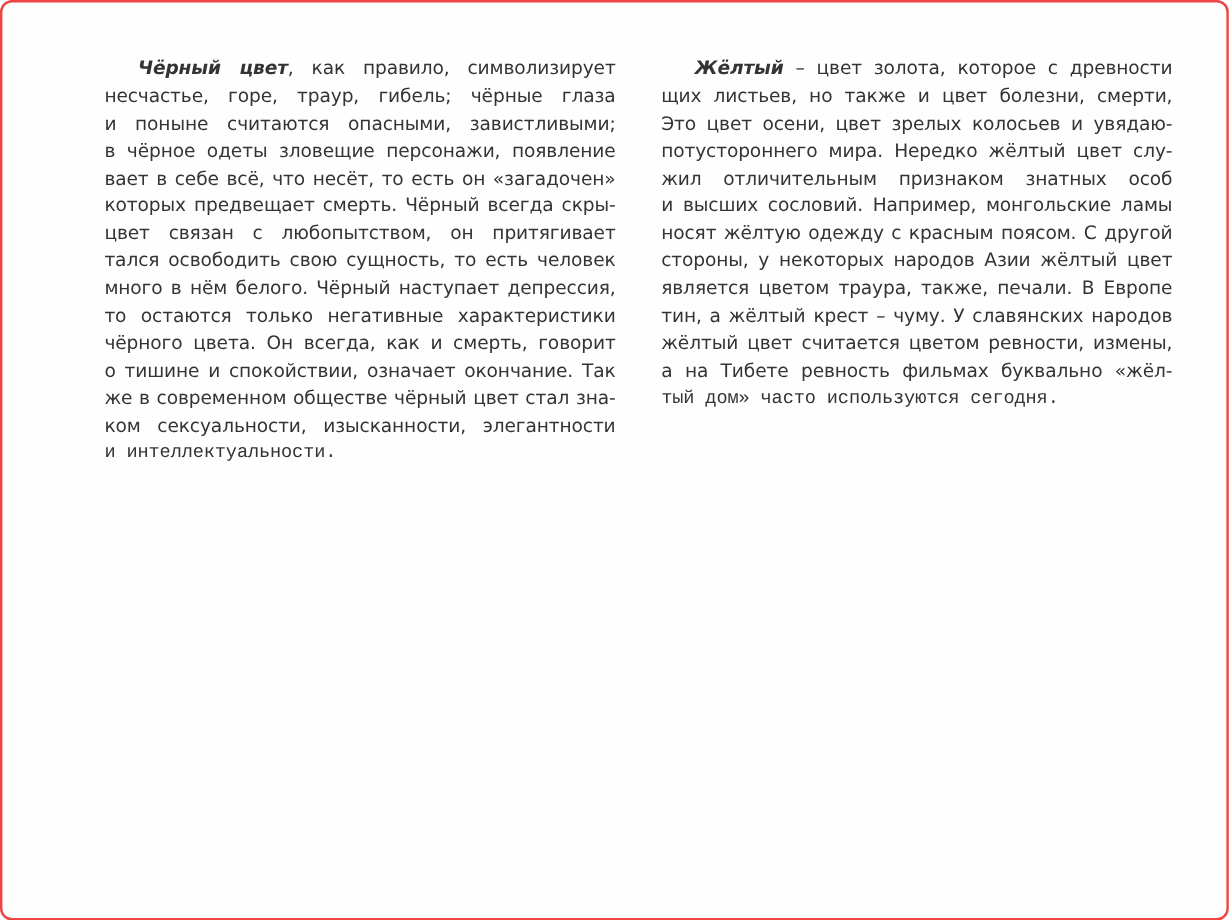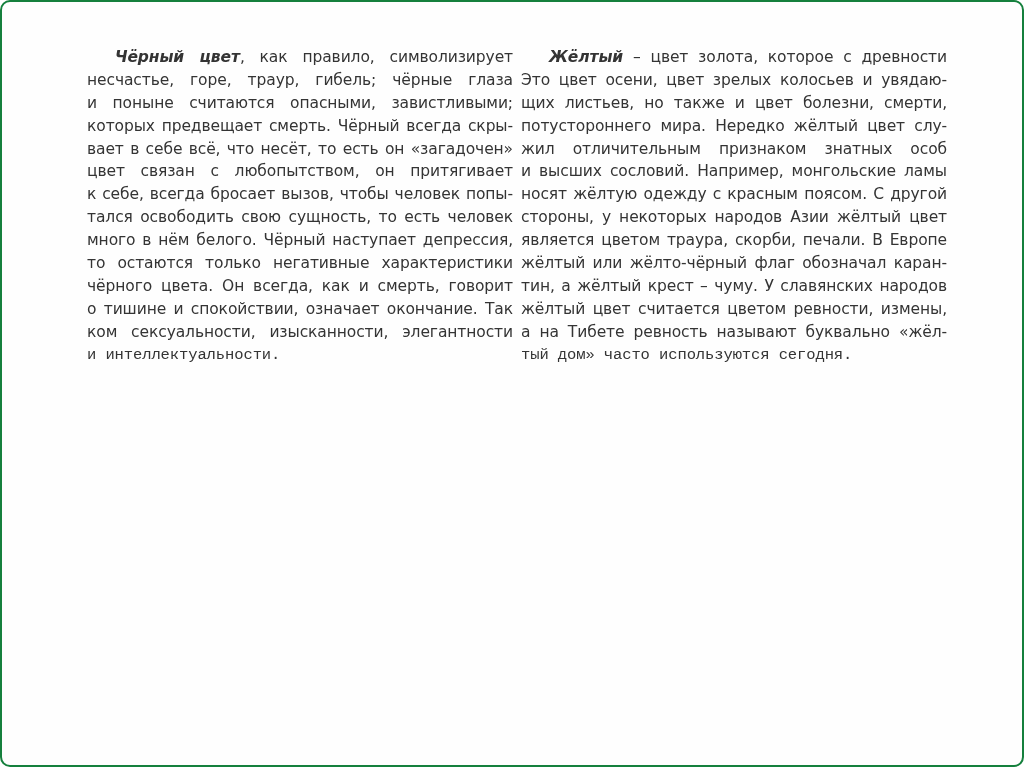--- a/index.html
+++ b/index.html
@@ -10,35 +10,35 @@
     background: #ffffff;
     overflow: hidden;
   }
   .page {
     position: absolute;
     left: 0; top: 0;
     width: 1024px;
     height: 767px;
     box-sizing: border-box;
     background: #fefefe;
-    border: 2px solid #15803d;
+    border: 2px solid #ef4444;
     border-radius: 10px;
   }
   .col {
     position: absolute;
     top: 44px;
     width: 426px;
     font-family: "DejaVu Sans", sans-serif;
     font-size: 15.5px;
     letter-spacing: -0.1px;
     line-height: 22.9px;
     color: #343434;
   }
   .col-left  { left: 85px;  }
-  .col-right { left: 519px; }
+  .col-right { left: 549px; }
   .line {
     text-align: justify;
     text-align-last: justify;
     height: 22.9px;
     overflow: visible;
   }
   .line.first { padding-left: 28px; }
   .line.last  { text-align-last: left; font-family: Liberation Mono, monospace; }
   .lead {
     font-style: italic;
@@ -47,43 +47,43 @@
 </style>
 </head>
 <body>
 
 <div class="page">
 
   <div class="col col-left">
     <div class="line first"><span class="lead">Чёрный цвет</span><span>, как правило, символизирует</span></div>
     <div class="line">несчастье, горе, траур, гибель; чёрные глаза</div>
     <div class="line">и поныне считаются опасными, завистливыми;</div>
+    <div class="line">в чёрное одеты зловещие персонажи, появление</div>
+    <div class="line">вает в себе всё, что несёт, то есть он «загадочен»</div>
     <div class="line">которых предвещает смерть. Чёрный всегда скры-</div>
-    <div class="line">вает в себе всё, что несёт, то есть он «загадочен»</div>
     <div class="line">цвет связан с любопытством, он притягивает</div>
-    <div class="line">к себе, всегда бросает вызов, чтобы человек попы-</div>
     <div class="line">тался освободить свою сущность, то есть человек</div>
     <div class="line">много в нём белого. Чёрный наступает депрессия,</div>
     <div class="line">то остаются только негативные характеристики</div>
     <div class="line">чёрного цвета. Он всегда, как и смерть, говорит</div>
     <div class="line">о тишине и спокойствии, означает окончание. Так</div>
+    <div class="line">же в современном обществе чёрный цвет стал зна-</div>
     <div class="line">ком сексуальности, изысканности, элегантности</div>
     <div class="line last">и интеллектуальности.</div>
   </div>
 
   <div class="col col-right">
     <div class="line first"><span class="lead">Жёлтый</span><span> – цвет золота, которое с древности</span></div>
+    <div class="line">щих листьев, но также и цвет болезни, смерти,</div>
     <div class="line">Это цвет осени, цвет зрелых колосьев и увядаю-</div>
-    <div class="line">щих листьев, но также и цвет болезни, смерти,</div>
     <div class="line">потустороннего мира. Нередко жёлтый цвет слу-</div>
     <div class="line">жил отличительным признаком знатных особ</div>
     <div class="line">и высших сословий. Например, монгольские ламы</div>
     <div class="line">носят жёлтую одежду с красным поясом. С другой</div>
     <div class="line">стороны, у некоторых народов Азии жёлтый цвет</div>
-    <div class="line">является цветом траура, скорби, печали. В Европе</div>
-    <div class="line">жёлтый или жёлто-чёрный флаг обозначал каран-</div>
+    <div class="line">является цветом траура, также, печали. В Европе</div>
     <div class="line">тин, а жёлтый крест – чуму. У славянских народов</div>
     <div class="line">жёлтый цвет считается цветом ревности, измены,</div>
-    <div class="line">а на Тибете ревность называют буквально «жёл-</div>
+    <div class="line">а на Тибете ревность фильмах буквально «жёл-</div>
     <div class="line last">тый дом» часто используются сегодня.</div>
   </div>
 
 </div>
 
 </body></html>

